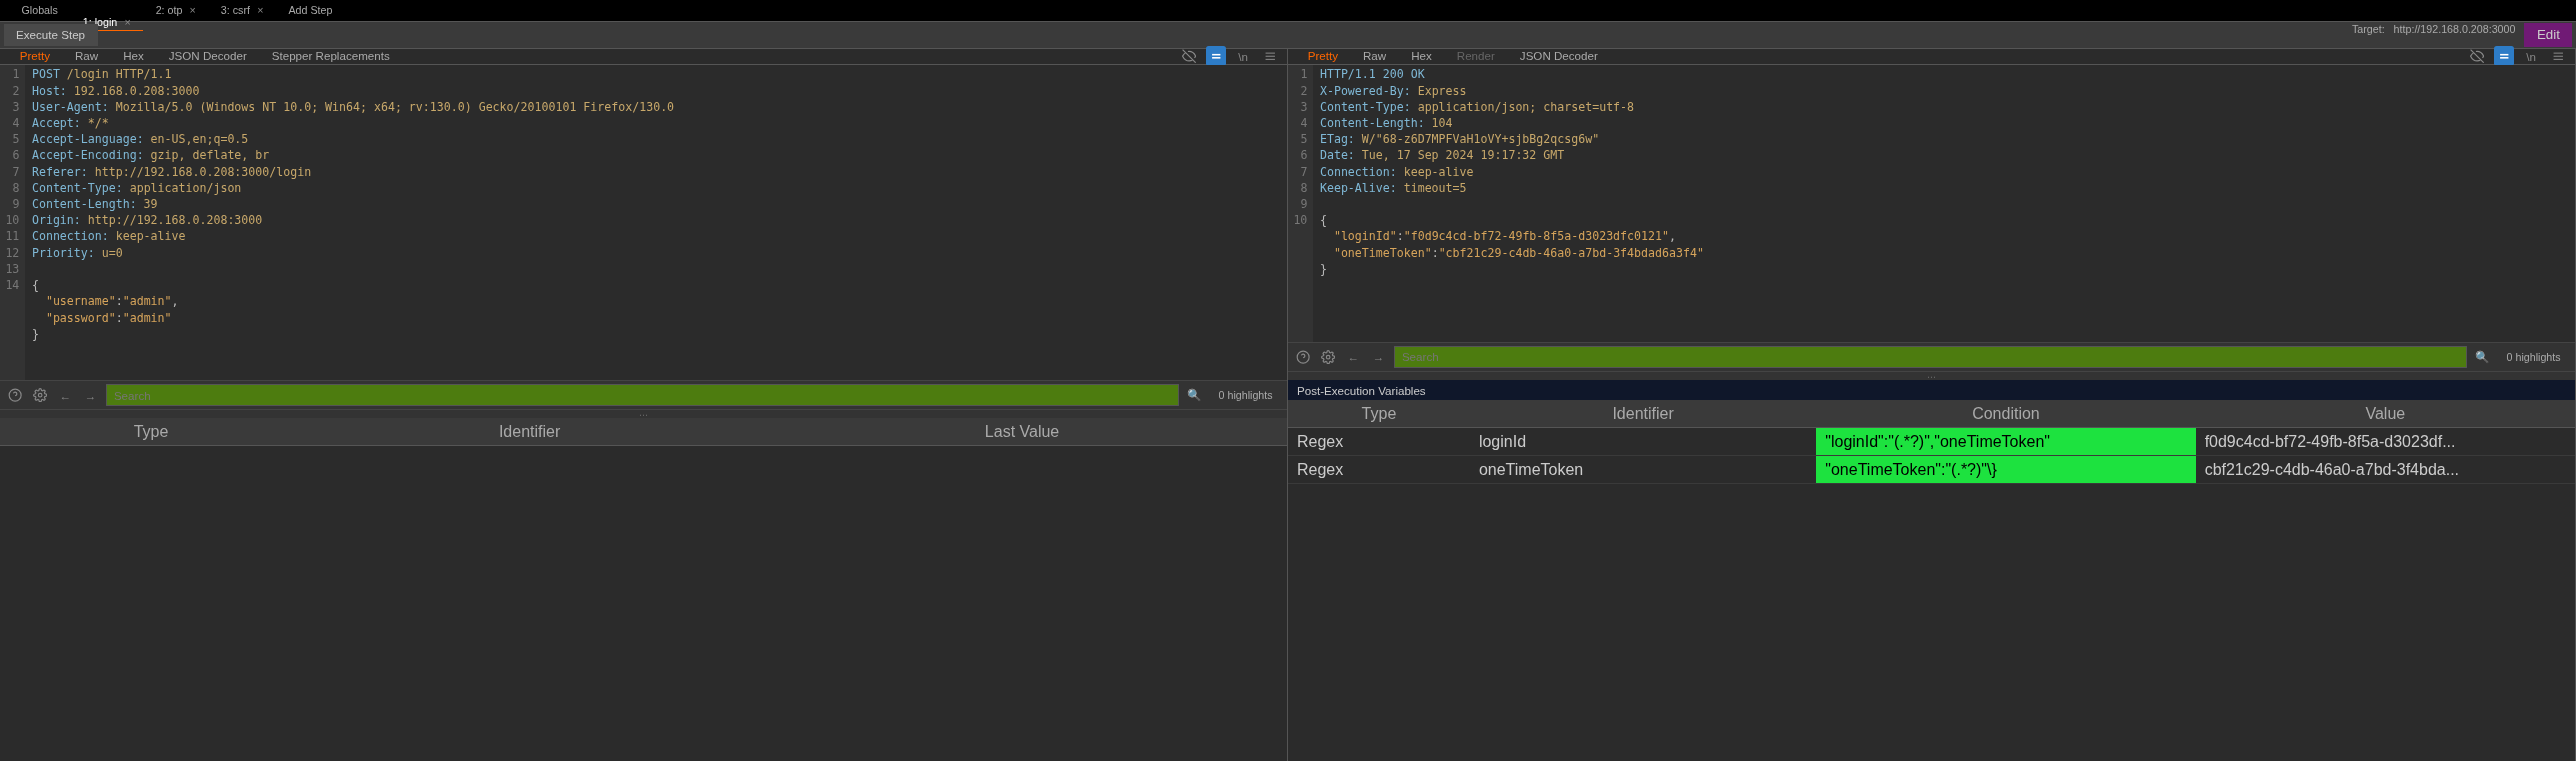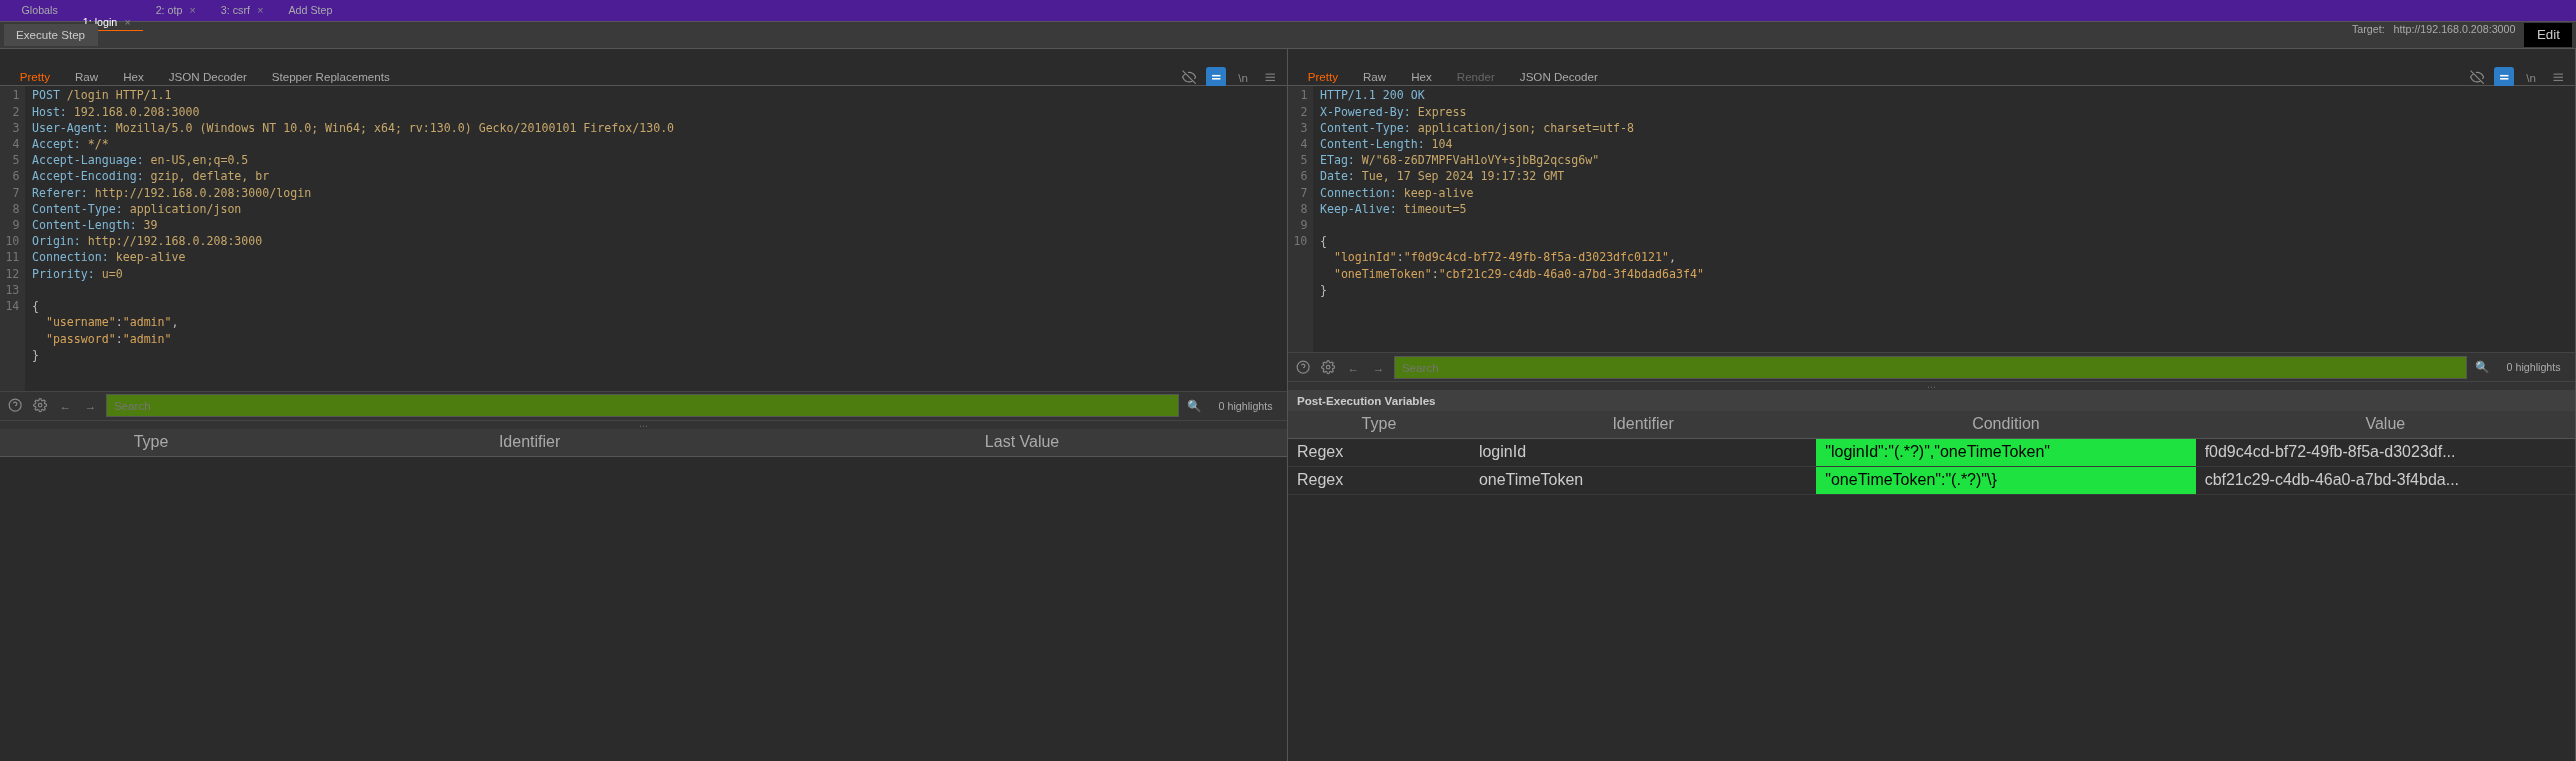--- a/index.html
+++ b/index.html
@@ -9,21 +9,21 @@
   font-family: -apple-system, BlinkMacSystemFont, "Segoe UI", sans-serif;
   font-size: 11.6px;
   width: 2576px;
   height: 761px;
   overflow: hidden;
   transform-origin: top left;
 }
 .top-tabs {
   display: flex;
   align-items: center;
-  background: #4c1d95;
+  background: #000000;
   border-bottom: 0.9px solid #555;
   height: 21.5px;
   padding: 0 9px;
 }
 .tab {
   padding: 2.7px 12.5px;
   color: #aaa;
   cursor: pointer;
   font-size: 10.7px;
   display: flex;
@@ -48,39 +48,38 @@
 }
 .exec-btn {
   background: #4a4a4a;
   border: none;
   color: #ccc;
   padding: 4.5px 12.5px;
   font-size: 11.6px;
   cursor: pointer;
 }
 .target { color: #aaa; font-size: 10.7px; display: flex; align-items: flex-start; gap: 9px; }
-.edit-btn { background: #000000; border: none; color: #ccc; padding: 4.5px 12.5px; cursor: pointer; }
+.edit-btn { background: #701a75; border: none; color: #ccc; padding: 4.5px 12.5px; cursor: pointer; }
 .panels {
   display: flex;
   height: calc(100% - 48px);
 }
 .panel {
   width: 50%;
   display: flex;
   flex-direction: column;
   border-right: 0.9px solid #555;
 }
 .view-tabs {
   display: flex;
   justify-content: space-between;
   align-items: center;
   border-bottom: 0.9px solid #555;
   height: 16px;
   padding: 0 7.2px;
-  margin-top: 21px;
 }
 .vt-left { display: flex; }
 .vt {
   padding: 4.5px 12.5px;
   color: #aaa;
   cursor: pointer;
   font-size: 11.6px;
 }
 .vt.active { color: #f60; border-bottom: 1.8px solid #f60; }
 .vt.disabled { color: #666; }
@@ -139,24 +138,24 @@
 .hl-count { color: #aaa; font-size: 10.7px; padding: 0 9px; white-space: nowrap; }
 .drag-handle {
   height: 9px;
   background: #333;
   text-align: center;
   color: #777;
   font-size: 9px;
   border-top: 0.9px solid #444;
 }
 .vars-header {
-  background: #404040;
+  background: #0f172a;
   padding: 3.6px 9px;
   font-size: 11.6px;
-  font-weight: bold;
+  font-weight: normal;
   color: #ccc;
 }
 .meta-row {
   text-align: right;
   padding: 2.7px 9px;
   font-size: 10.7px;
   color: #aaa;
   background: #333;
 }
 table {

